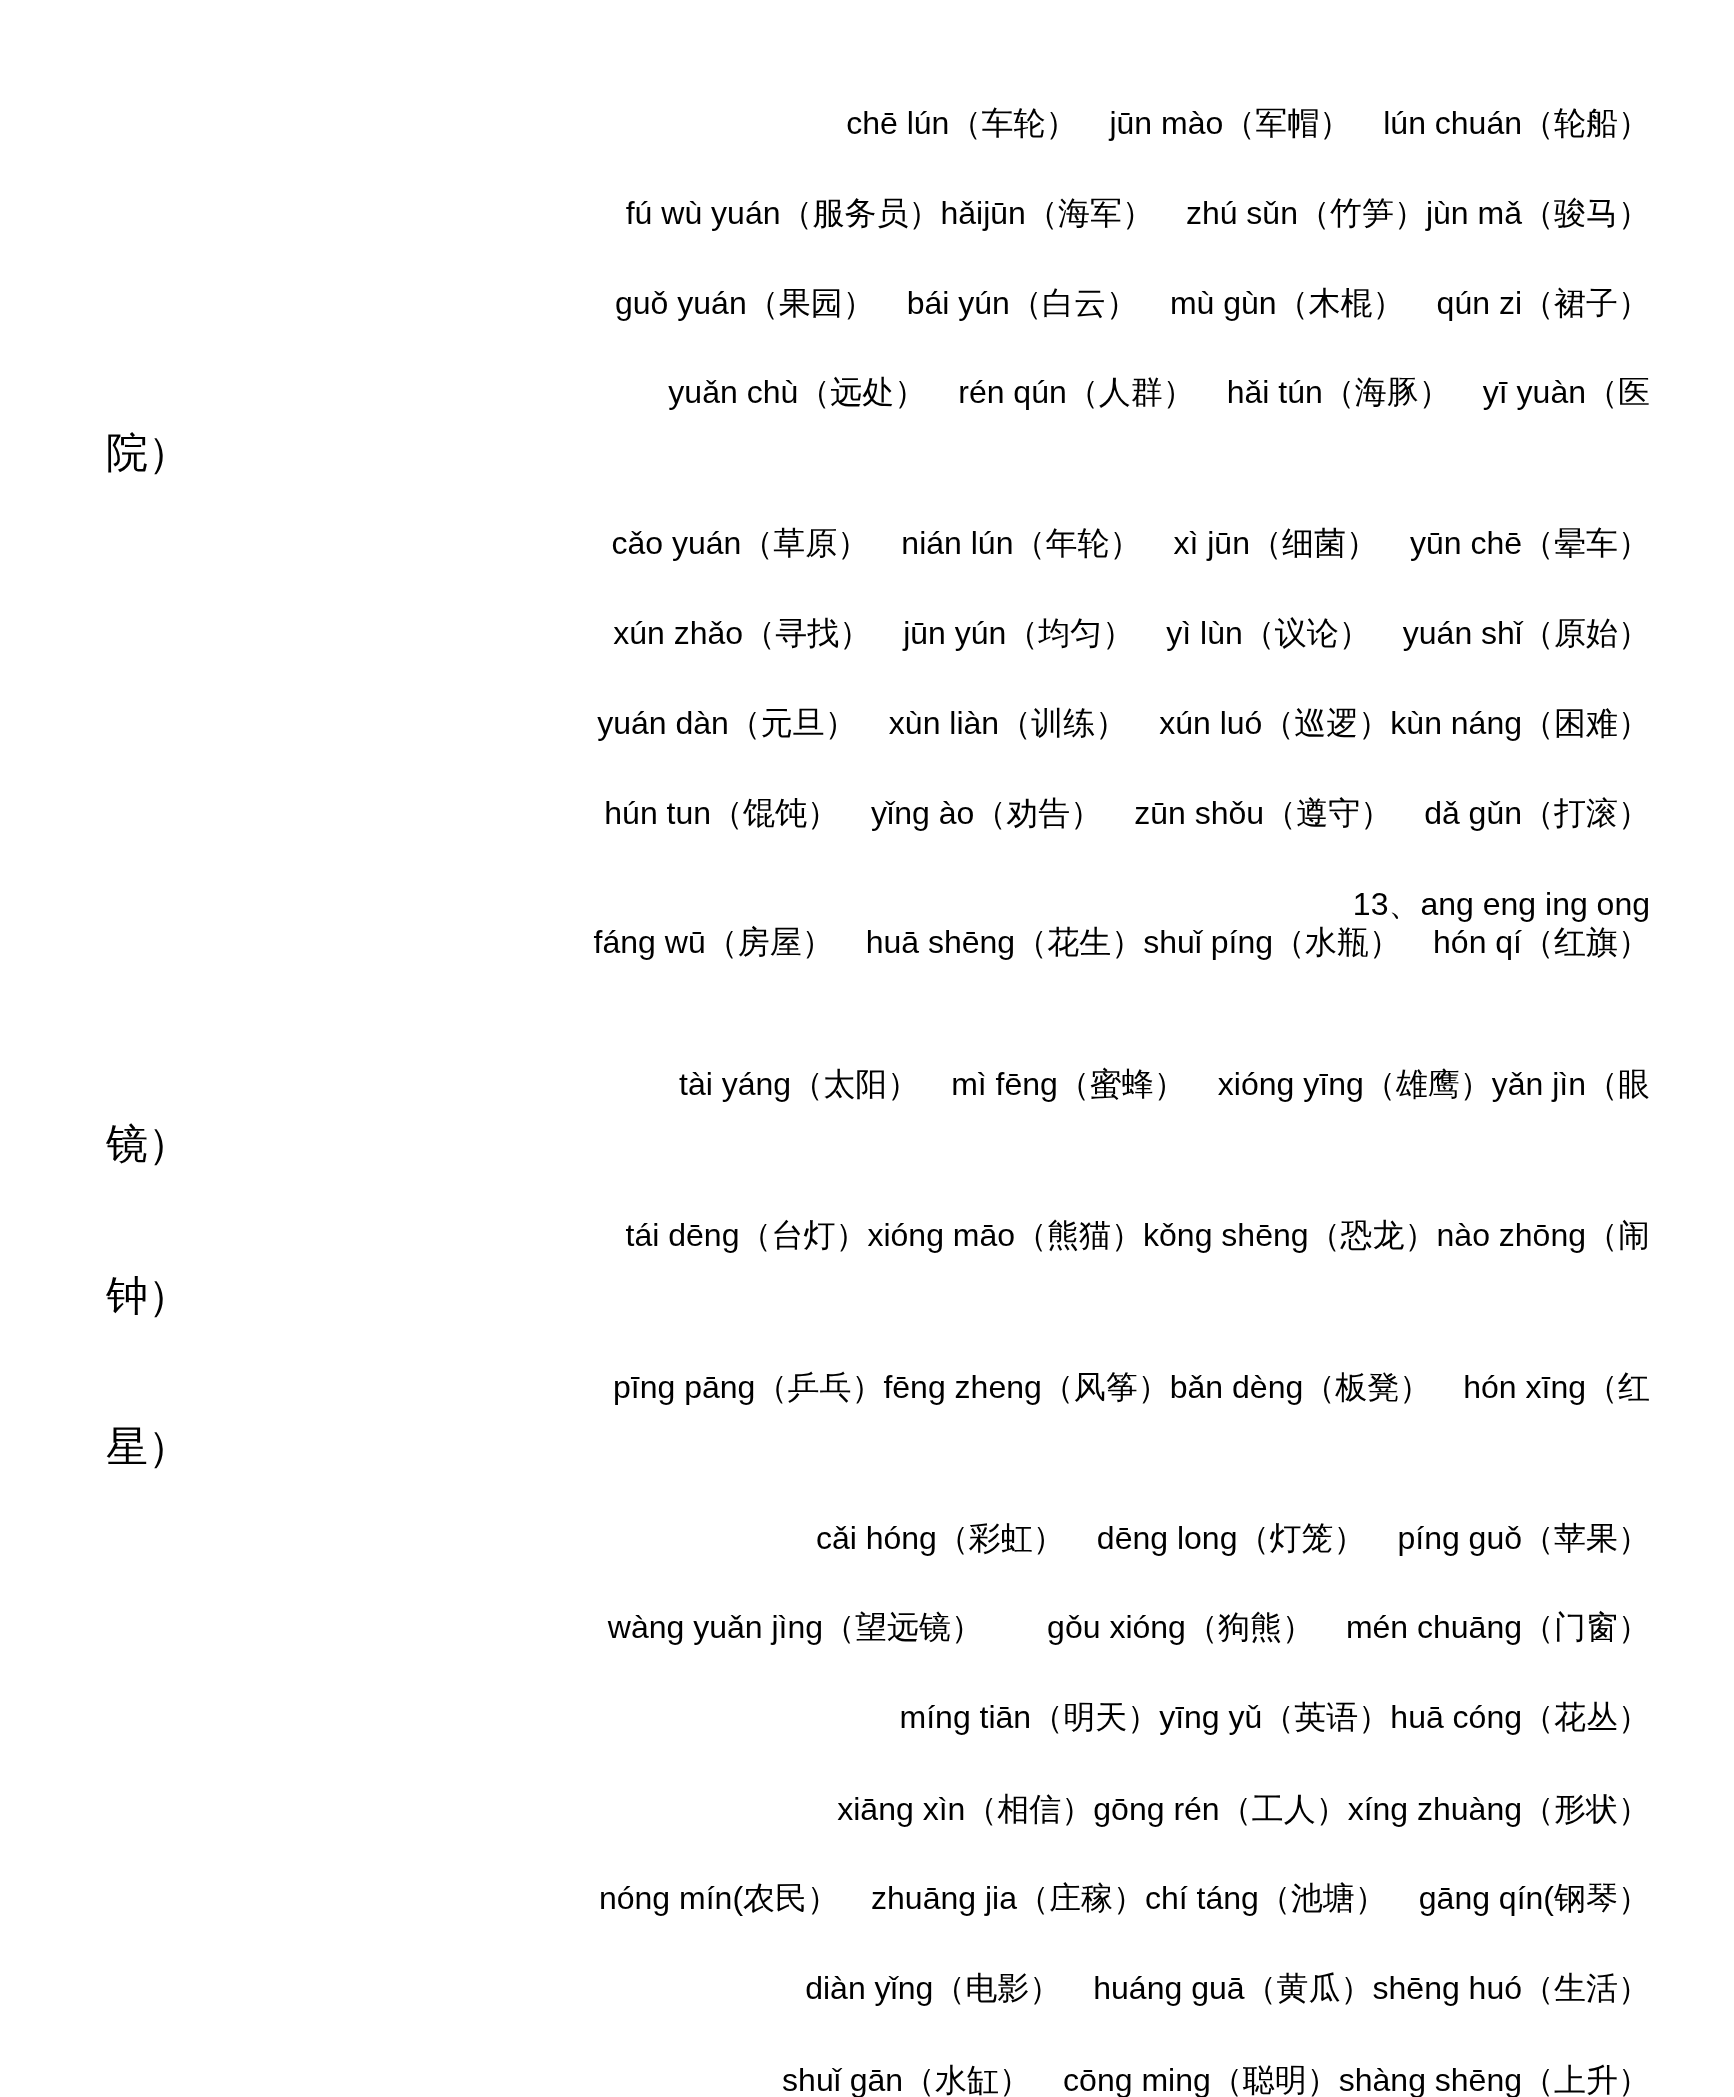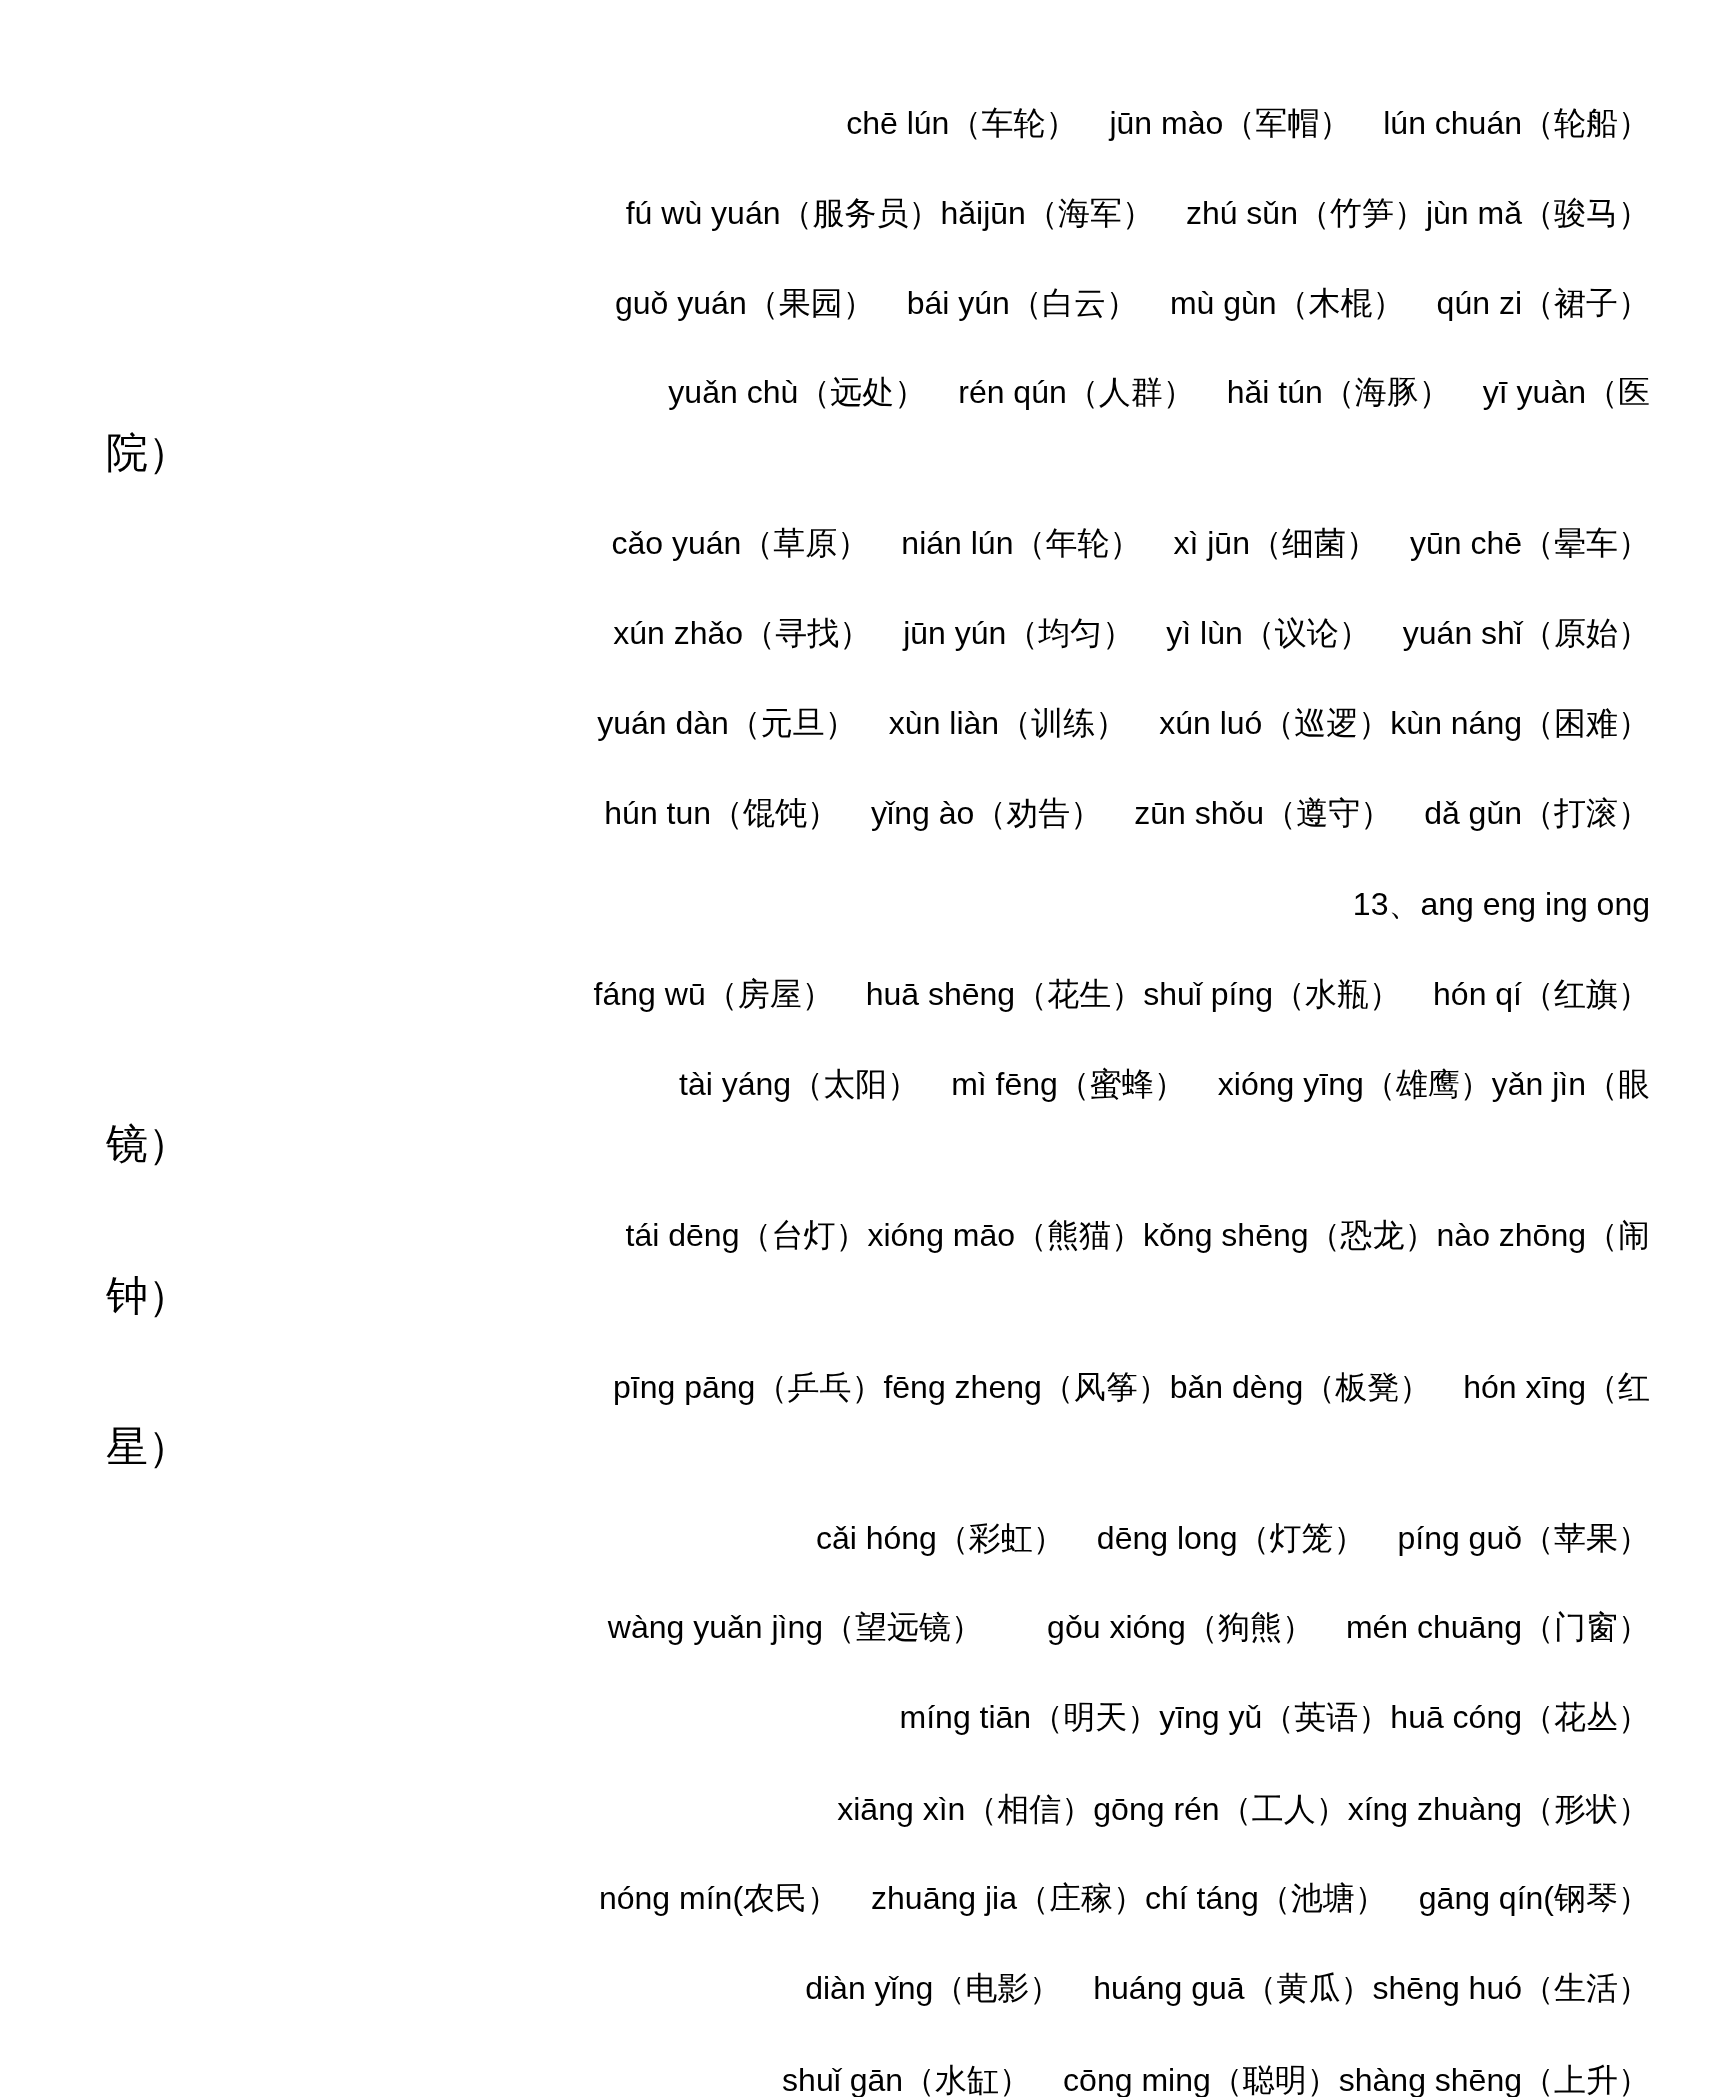--- a/index.html
+++ b/index.html
@@ -15,21 +15,21 @@
   <div class="line" style="top:93px">chē lún（车轮）　jūn mào（军帽）　lún chuán（轮船）</div>
   <div class="line" style="top:183px">fú wù yuán（服务员）hǎijūn（海军）　zhú sǔn（竹笋）jùn mǎ（骏马）</div>
   <div class="line" style="top:273px">guǒ yuán（果园）　bái yún（白云）　mù gùn（木棍）　qún zi（裙子）</div>
   <div class="line" style="top:362px">yuǎn chù（远处）　rén qún（人群）　hǎi tún（海豚）　yī yuàn（医</div>
   <div class="cont" style="top:423px">院）</div>
   <div class="line" style="top:513px">cǎo yuán（草原）　nián lún（年轮）　xì jūn（细菌）　yūn chē（晕车）</div>
   <div class="line" style="top:603px">xún zhǎo（寻找）　jūn yún（均匀）　yì lùn（议论）　yuán shǐ（原始）</div>
   <div class="line" style="top:693px">yuán dàn（元旦）　xùn liàn（训练）　xún luó（巡逻）kùn náng（困难）</div>
   <div class="line" style="top:783px">hún tun（馄饨）　yǐng ào（劝告）　zūn shǒu（遵守）　dǎ gǔn（打滚）</div>
   <div class="line" style="top:874px">13、ang eng ing ong</div>
-  <div class="line" style="top:964px">fáng wū（房屋）　huā shēng（花生）shuǐ píng（水瓶）　hón qí（红旗）</div>
+  <div class="line" style="top:912px">fáng wū（房屋）　huā shēng（花生）shuǐ píng（水瓶）　hón qí（红旗）</div>
   <div class="line" style="top:1054px">tài yáng（太阳）　mì fēng（蜜蜂）　xióng yīng（雄鹰）yǎn jìn（眼</div>
   <div class="cont" style="top:1114px">镜）</div>
   <div class="line" style="top:1205px">tái dēng（台灯）xióng māo（熊猫）kǒng shēng（恐龙）nào zhōng（闹</div>
   <div class="cont" style="top:1266px">钟）</div>
   <div class="line" style="top:1357px">pīng pāng（乒乓）fēng zheng（风筝）bǎn dèng（板凳）　hón xīng（红</div>
   <div class="cont" style="top:1417px">星）</div>
   <div class="line" style="top:1508px">cǎi hóng（彩虹）　dēng long（灯笼）　píng guǒ（苹果）</div>
   <div class="line" style="top:1597px">wàng yuǎn jìng（望远镜）　　gǒu xióng（狗熊）　mén chuāng（门窗）</div>
   <div class="line" style="top:1779px">xiāng xìn（相信）gōng rén（工人）xíng zhuàng（形状）</div>
   <div class="line" style="top:1687px">míng tiān（明天）yīng yǔ（英语）huā cóng（花丛）</div>

